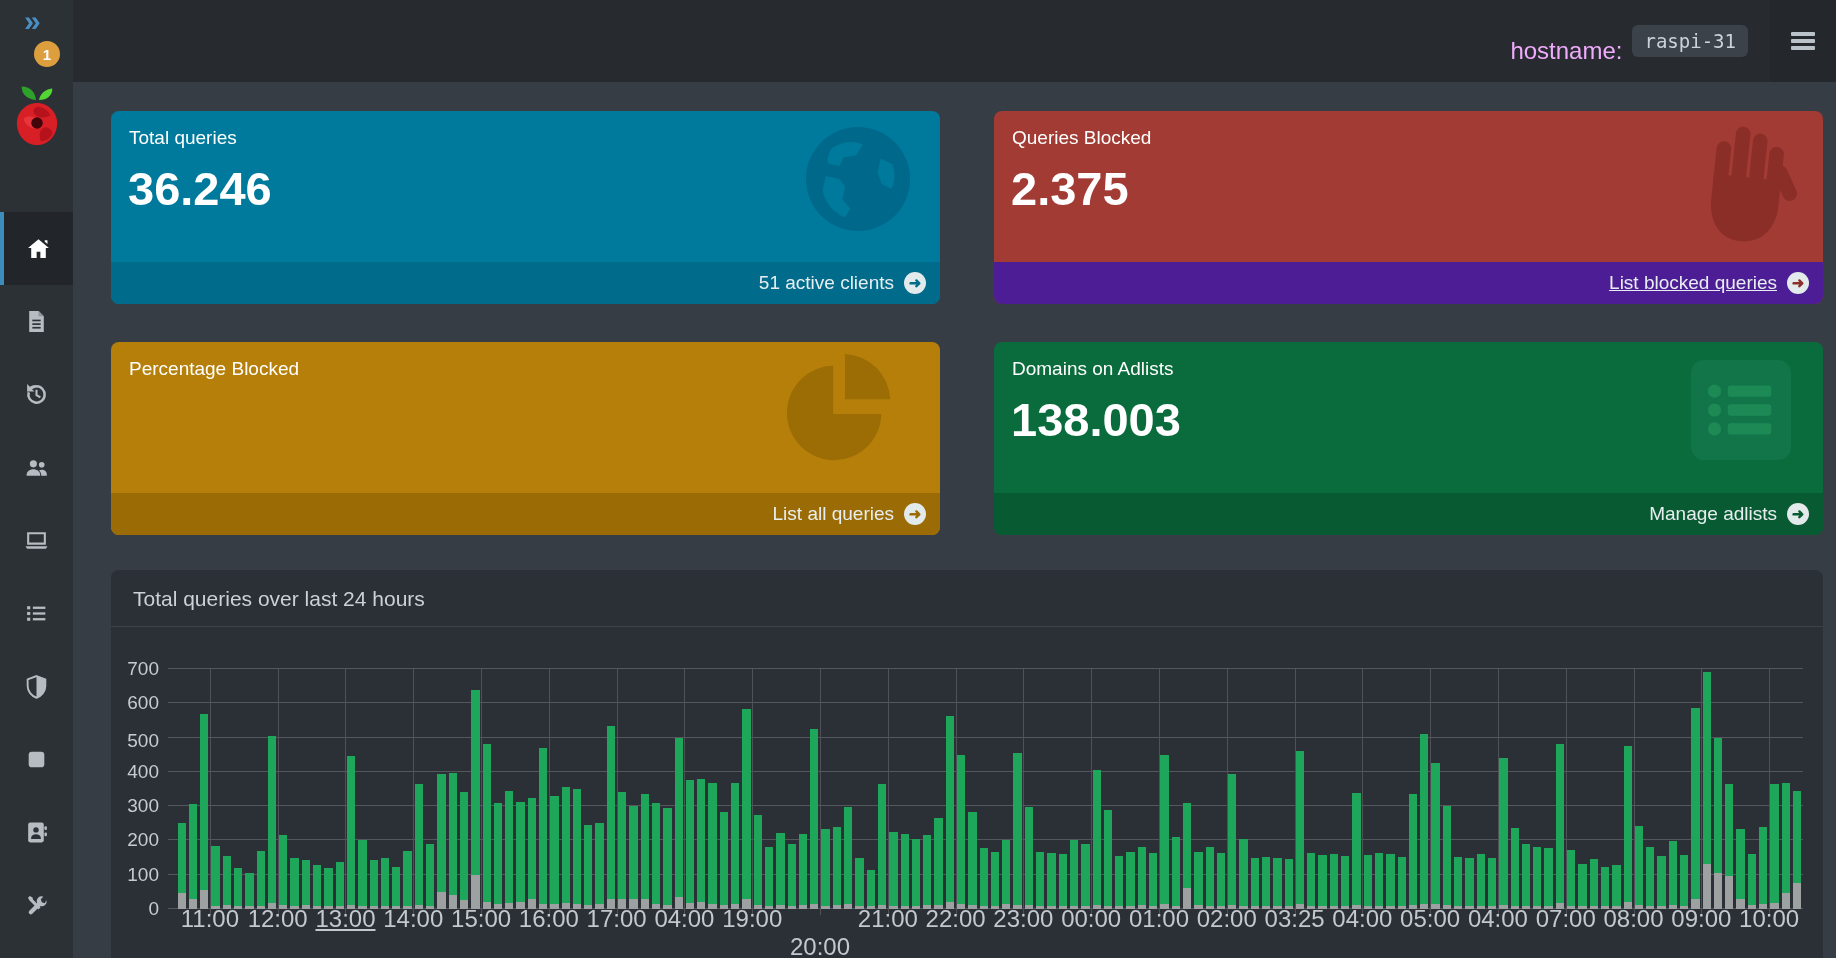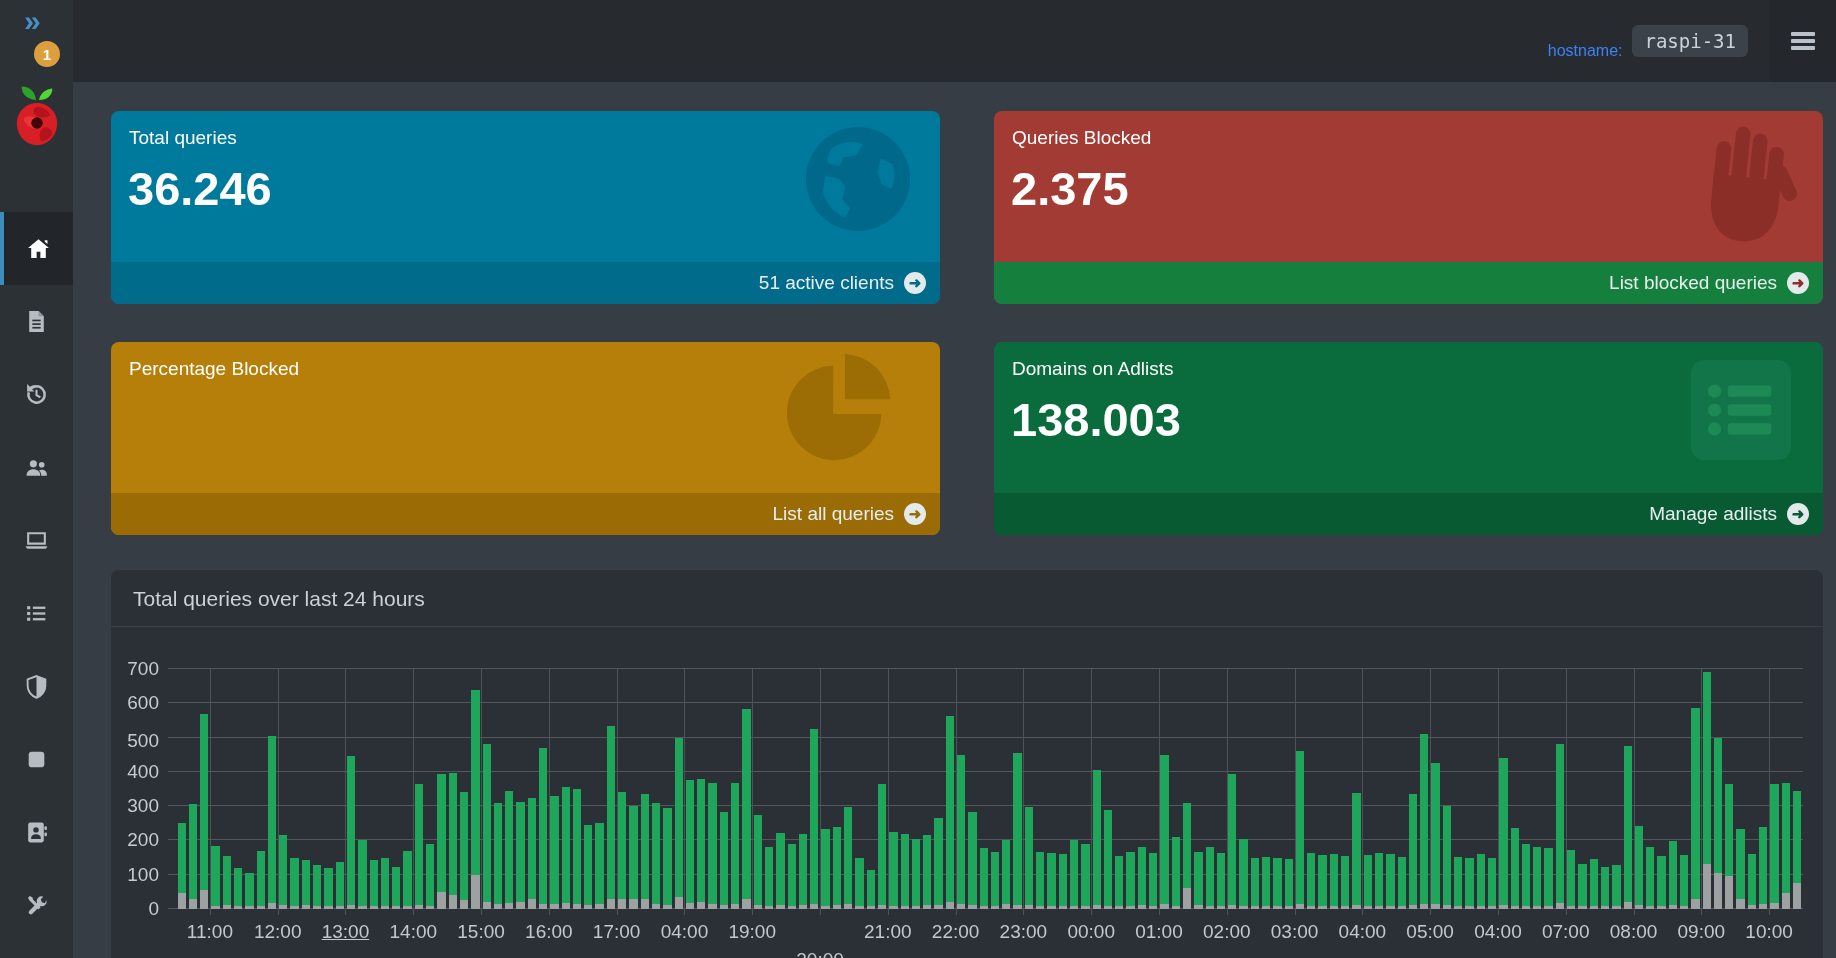--- a/index.html
+++ b/index.html
@@ -2,21 +2,21 @@
 <html><head>
 <meta charset="utf-8">
 <style>
   * { margin:0; padding:0; box-sizing:border-box; }
   html,body { width:1836px; height:958px; overflow:hidden; background:#373d44;
               font-family:"Liberation Sans", sans-serif; }
 
   
   .navbar { position:absolute; left:73px; top:0; right:0; height:82px; background:#272b30; }
   .hostname-wrap { position:absolute; right:88px; top:0; height:82px; display:flex; align-items:center; gap:10px; }
-  .hostname-label { color:#3b82f6; font-size:16px;margin-top:20px; }
+  .hostname-label { color:#f0abfc; font-size:24px;margin-top:20px; }
   .hostname-chip { background:#3b424a; border-radius:6px; padding:5px 12px;
                    font-family:"DejaVu Sans Mono", monospace; font-size:19px; color:#ccd2d8; }
   .nav-right-btn { position:absolute; right:0; top:0; width:66px; height:82px; background:#24282c;
                    display:flex; align-items:center; justify-content:center; cursor:pointer; }
   .hamburger { width:24px; }
   .hamburger div { height:4px; background:#b9c1c9; margin:3px 0; border-radius:1px; }
 
   
   .sidebar { position:absolute; left:0; top:0; width:73px; height:958px; background:#2c3136; z-index:5; }
   .sb-top { position:relative; height:82px; }
@@ -41,39 +41,39 @@
   .card-value { font-size:47px; font-weight:bold; padding:12px 0 0 17px; position:relative; z-index:2; }
   .card-foot { position:absolute; left:0; right:0; bottom:0; height:42px; display:flex;
                align-items:center; justify-content:flex-end; gap:10px; padding-right:14px;
                font-size:19px; color:#e8eef0; cursor:pointer; z-index:3; }
   .arrow-circle { width:22px; height:22px; border-radius:50%; background:#e3eaec;
                   display:flex; align-items:center; justify-content:center;
                   font-size:15px; font-weight:bold; }
   .corner-ic { position:absolute; z-index:1; }
 
   .card-blue  { background:#007a9c; } .card-blue  .card-foot { background:#006b8a; } .card-blue  .arrow-circle { color:#006b8a; }
-  .card-red   { background:#a23b33; } .card-red   .card-foot { background:#15803d; } .card-red   .arrow-circle { color:#8c2f29; }
+  .card-red   { background:#a23b33; } .card-red   .card-foot { background:#4c1d95;text-decoration:underline; } .card-red   .arrow-circle { color:#8c2f29; }
   .card-amber { background:#b57f0a; } .card-amber .card-foot { background:#9b6c05; } .card-amber .arrow-circle { color:#9b6c05; }
   .card-green { background:#0a6c3c; } .card-green .card-foot { background:#085a32; } .card-green .arrow-circle { color:#085a32; }
 
   
   .panel { margin-top:35px; background:#2b3036; border-radius:8px 8px 0 0; height:420px; }
   .panel-header { padding:17px 22px 15px 22px; font-size:21px; color:#ccd1d5;
                   border-bottom:1px solid #3d4248; }
   .chart-wrap { position:relative; margin:42px 20px 0 16px; }
   .yaxis { position:absolute; left:0; top:0; width:44px; height:240px; }
   .ylab { position:absolute; right:12px; width:40px; text-align:right; font-size:19px; color:#c6cbd0; }
   .plot { position:relative; margin-left:49px; height:240px; }
   .hgrid { position:absolute; left:-8px; right:0; height:1px; background:#54585d; }
   .vgrid { position:absolute; top:0; bottom:-6px; width:1px; background:#4e5257; }
   .bars { position:absolute; left:0; right:0; top:0; bottom:0; display:flex; align-items:flex-end; }
   .barw { height:100%; display:flex; flex-direction:column; justify-content:flex-end; padding:0 1.5px; }
   .seg-g { background:#1ea65a; }
   .seg-k { background:#9ea1a2; }
-  .xlab { position:absolute; top:252px; transform:translateX(-50%); font-size:19px; color:#c2c8cd; white-space:nowrap; }
+  .xlab { position:absolute; top:236px; transform:translateX(-50%); font-size:24px; color:#c2c8cd; white-space:nowrap; }
 </style>
 </head>
 <body>
 
 <div class="sidebar">
   <div class="sb-top">
     <div class="sb-toggle">»</div>
     <div class="sb-badge">1</div>
   </div>
   <svg class="sb-logo" viewBox="0 0 48 78">
@@ -296,21 +296,21 @@
           <div class="xlab" style="left: 47.9167%;">22:00</div>
           <div class="vgrid" style="left: 52.0833%;"></div>
           <div class="xlab" style="left: 52.0833%;">23:00</div>
           <div class="vgrid" style="left: 56.25%;"></div>
           <div class="xlab" style="left: 56.25%;">00:00</div>
           <div class="vgrid" style="left: 60.4167%;"></div>
           <div class="xlab" style="left: 60.4167%;">01:00</div>
           <div class="vgrid" style="left: 64.5833%;"></div>
           <div class="xlab" style="left: 64.5833%;">02:00</div>
           <div class="vgrid" style="left: 68.75%;"></div>
-          <div class="xlab" style="left: 68.75%;">03:00</div>
+          <div class="xlab" style="left: 68.75%;">03:25</div>
           <div class="vgrid" style="left: 72.9167%;"></div>
           <div class="xlab" style="left: 72.9167%;">04:00</div>
           <div class="vgrid" style="left: 77.0833%;"></div>
           <div class="xlab" style="left: 77.0833%;">05:00</div>
           <div class="vgrid" style="left: 81.25%;"></div>
           <div class="xlab" style="left: 81.25%;">04:00</div>
           <div class="vgrid" style="left: 85.4167%;"></div>
           <div class="xlab" style="left: 85.4167%;">07:00</div>
           <div class="vgrid" style="left: 89.5833%;"></div>
           <div class="xlab" style="left: 89.5833%;">08:00</div>

